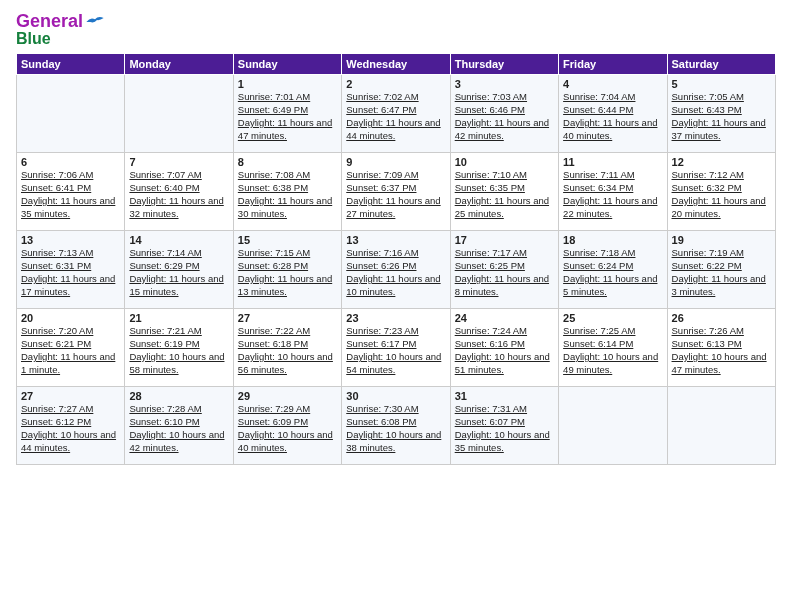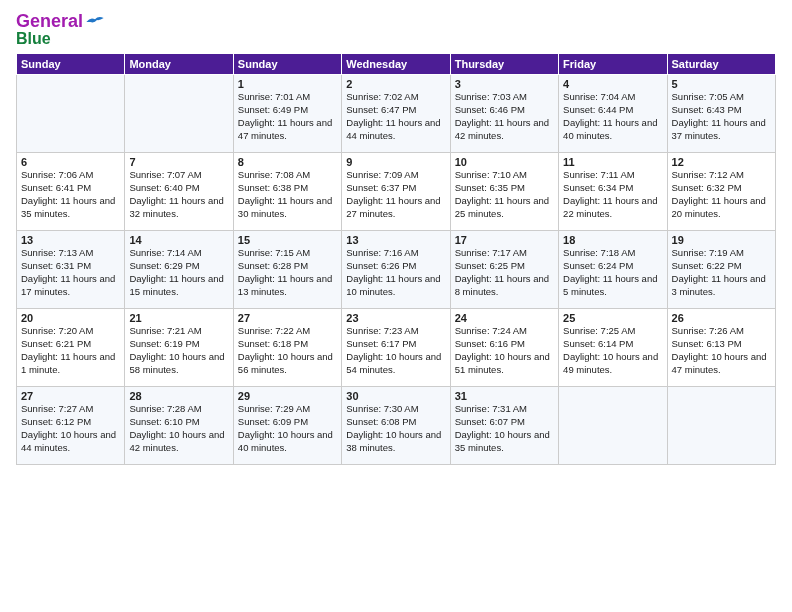--- a/index.html
+++ b/index.html
@@ -79,20 +79,21 @@
       height: 78px;
     }
     .day-num {
       font-size: 11px;
       font-weight: bold;
       display: block;
       margin-bottom: 1px;
     }
     .cell-info {
       line-height: 1.35;
+      text-decoration: underline;
     }
     tr:nth-child(odd) td {
       background-color: #f5f8fc;
     }
     tr:nth-child(even) td {
       background-color: #ffffff;
     }
     .empty { background-color: #f5f8fc !important; }
   </style>
 </head>

